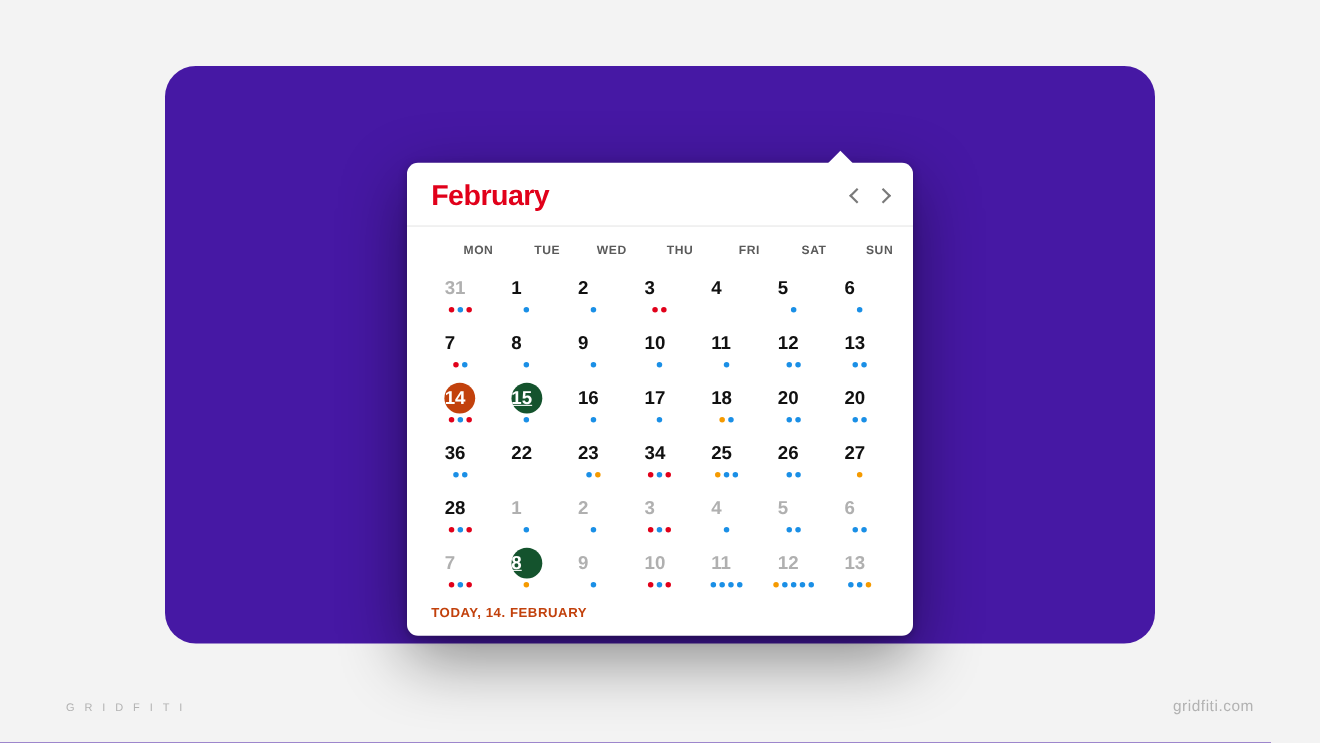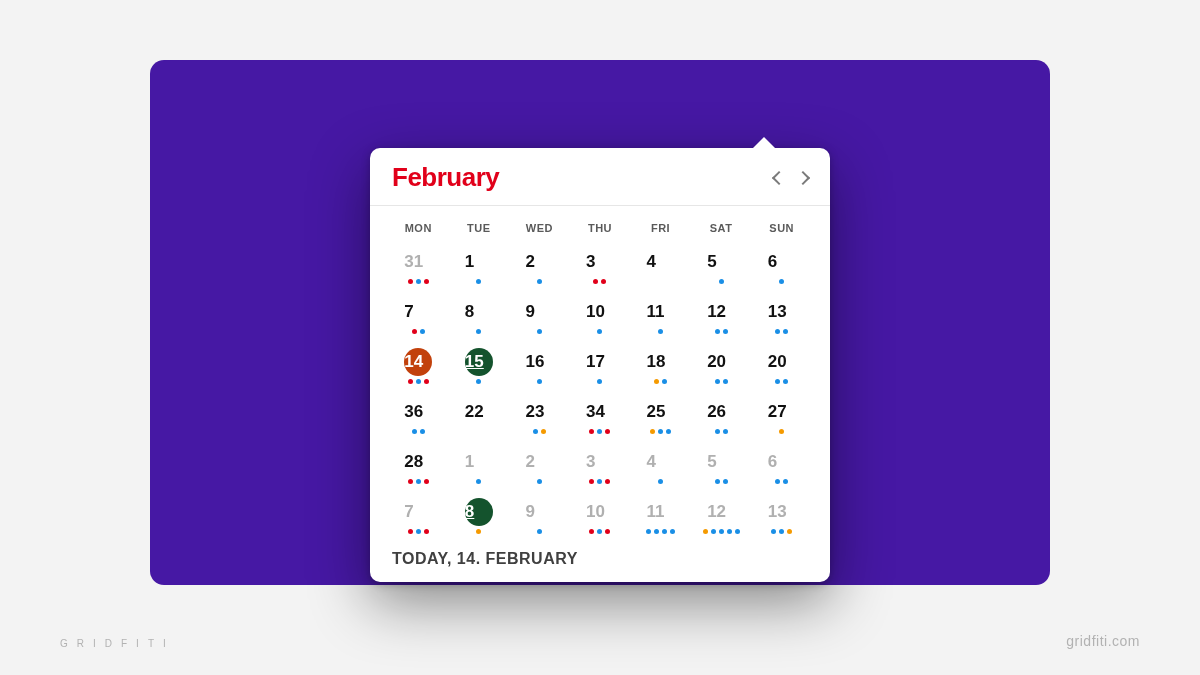--- a/index.html
+++ b/index.html
@@ -10,21 +10,21 @@
     position: relative;
     overflow: hidden;
   }
   .card {
     position: absolute;
     left: 150px;
     top: 60px;
     width: 900px;
     height: 525px;
     background: #4618a4;
-    border-radius: 14px;
+    border-radius: 28px;
   }
   .calendar {
     position: absolute;
     left: 50%;
     top: 88px;
     transform: translateX(-50%);
     width: 460px;
     background: #fff;
     border-radius: 10px;
     box-shadow: 0 20px 60px rgba(0,0,0,.45), 0 2px 8px rgba(0,0,0,.25);
@@ -61,21 +61,21 @@
   }
   .chev.prev { transform: rotate(45deg); }
   .chev.next { transform: rotate(-135deg); }
   .grid {
     display: grid;
     grid-template-columns: repeat(7, 1fr);
     padding: 10px 18px 4px 18px;
     row-gap: 6px;
   }
   .dow {
-    text-align: center;
+    text-align: right;
     font-size: 11px;
     font-weight: 600;
     color: #5a5a5a;
     letter-spacing: 0.5px;
     padding: 6px 0 8px;
   }
   .day {
     display: flex;
     flex-direction: column;
     align-items: center;
@@ -100,24 +100,24 @@
     gap: 3px;
     margin-top: 3px;
     height: 6px;
   }
   .dot { width: 5px; height: 5px; border-radius: 50%; }
   .r { background: #e1001a; }
   .b { background: #1a8fe6; }
   .o { background: #f59a00; }
   .footer {
     padding: 4px 22px 14px 22px;
-    font-size: 16px;
+    font-size: 12px;
     font-weight: 700;
     letter-spacing: 0.5px;
-    color: #404040;
+    color: #c2410c;
   }
   .brand-left {
     position: absolute;
     left: 60px;
     bottom: 26px;
     font-size: 10px;
     letter-spacing: 9px;
     color: #b2b2b2;
     font-weight: 400;
   }

